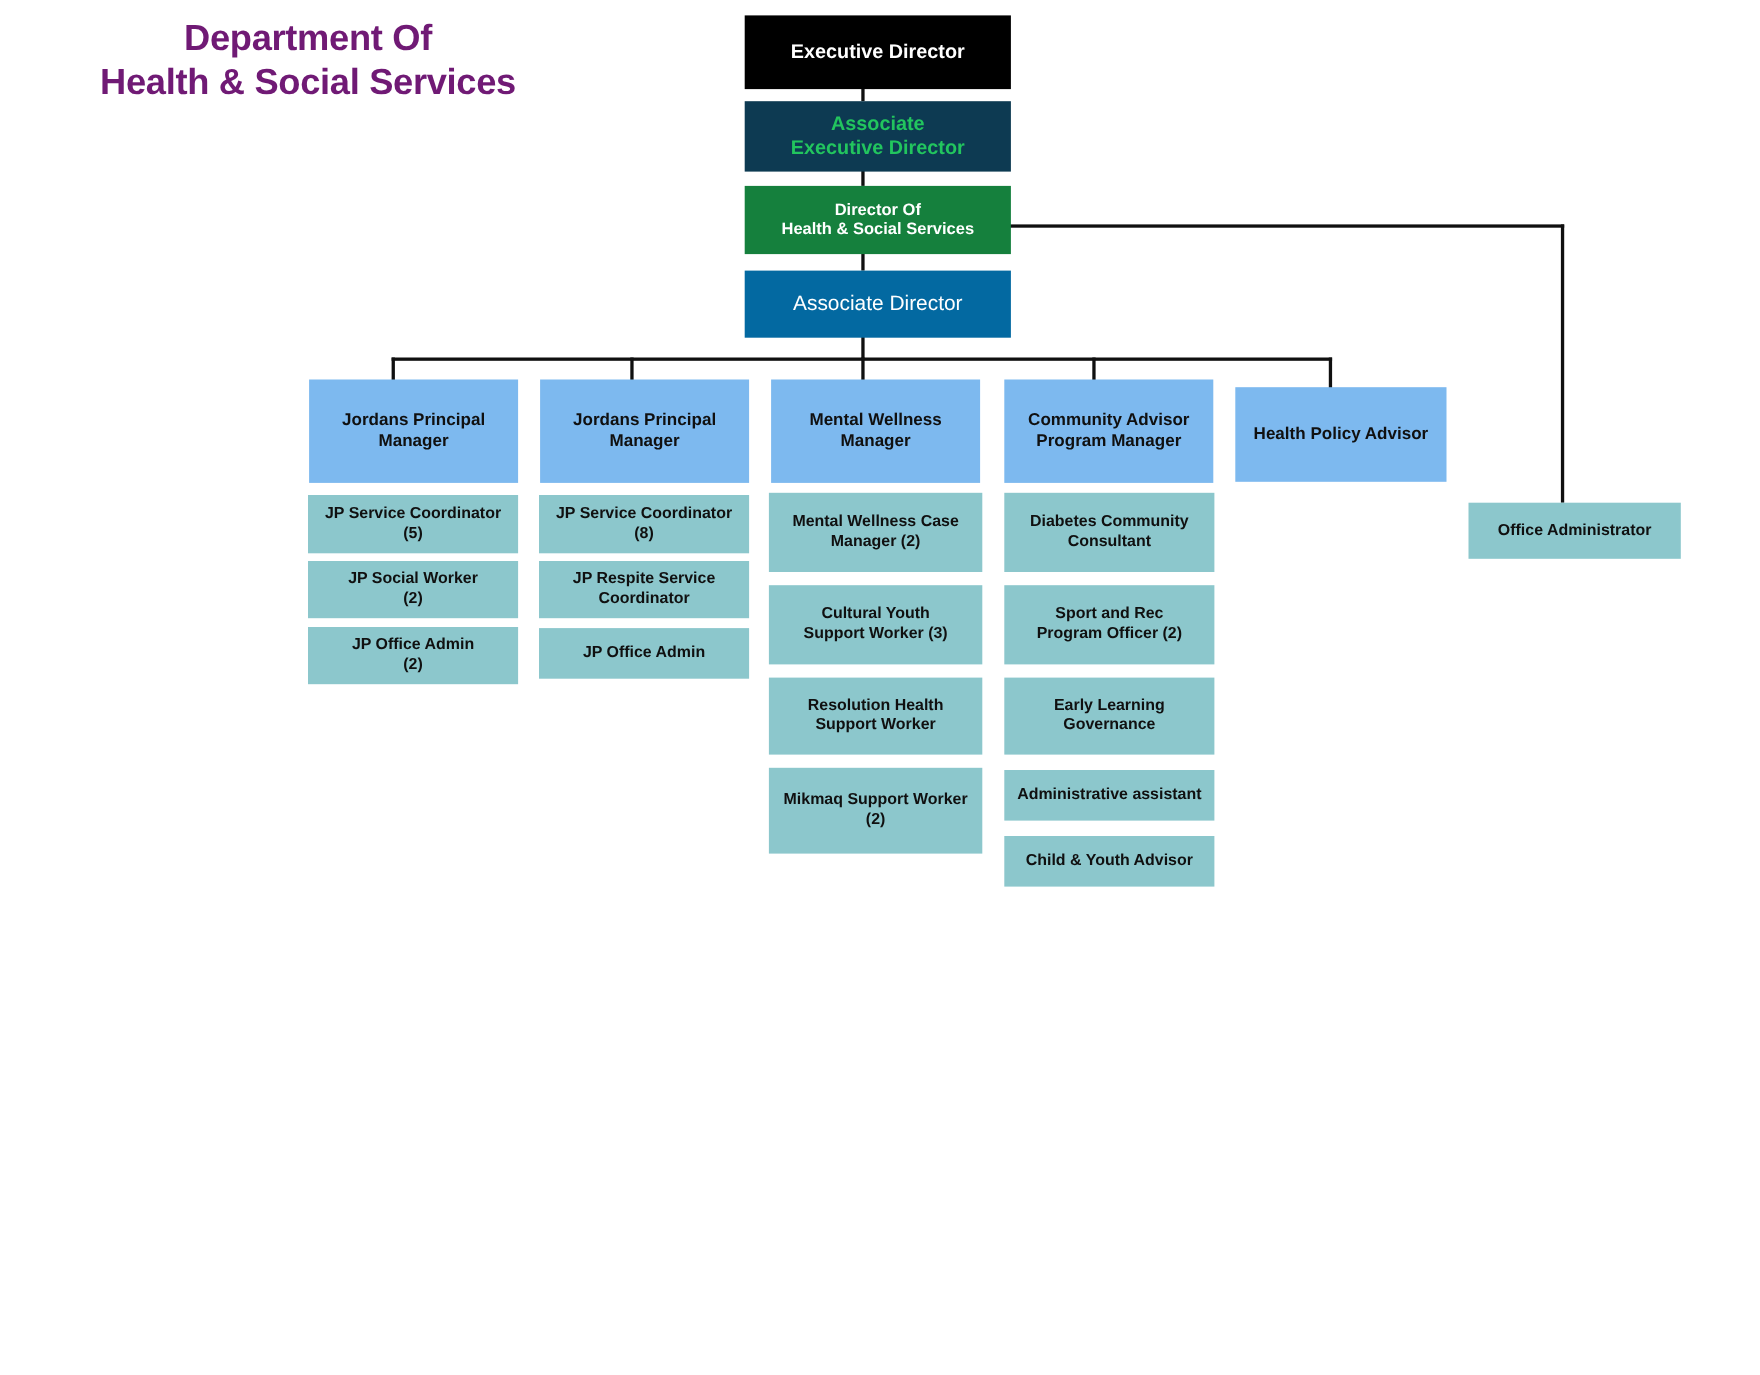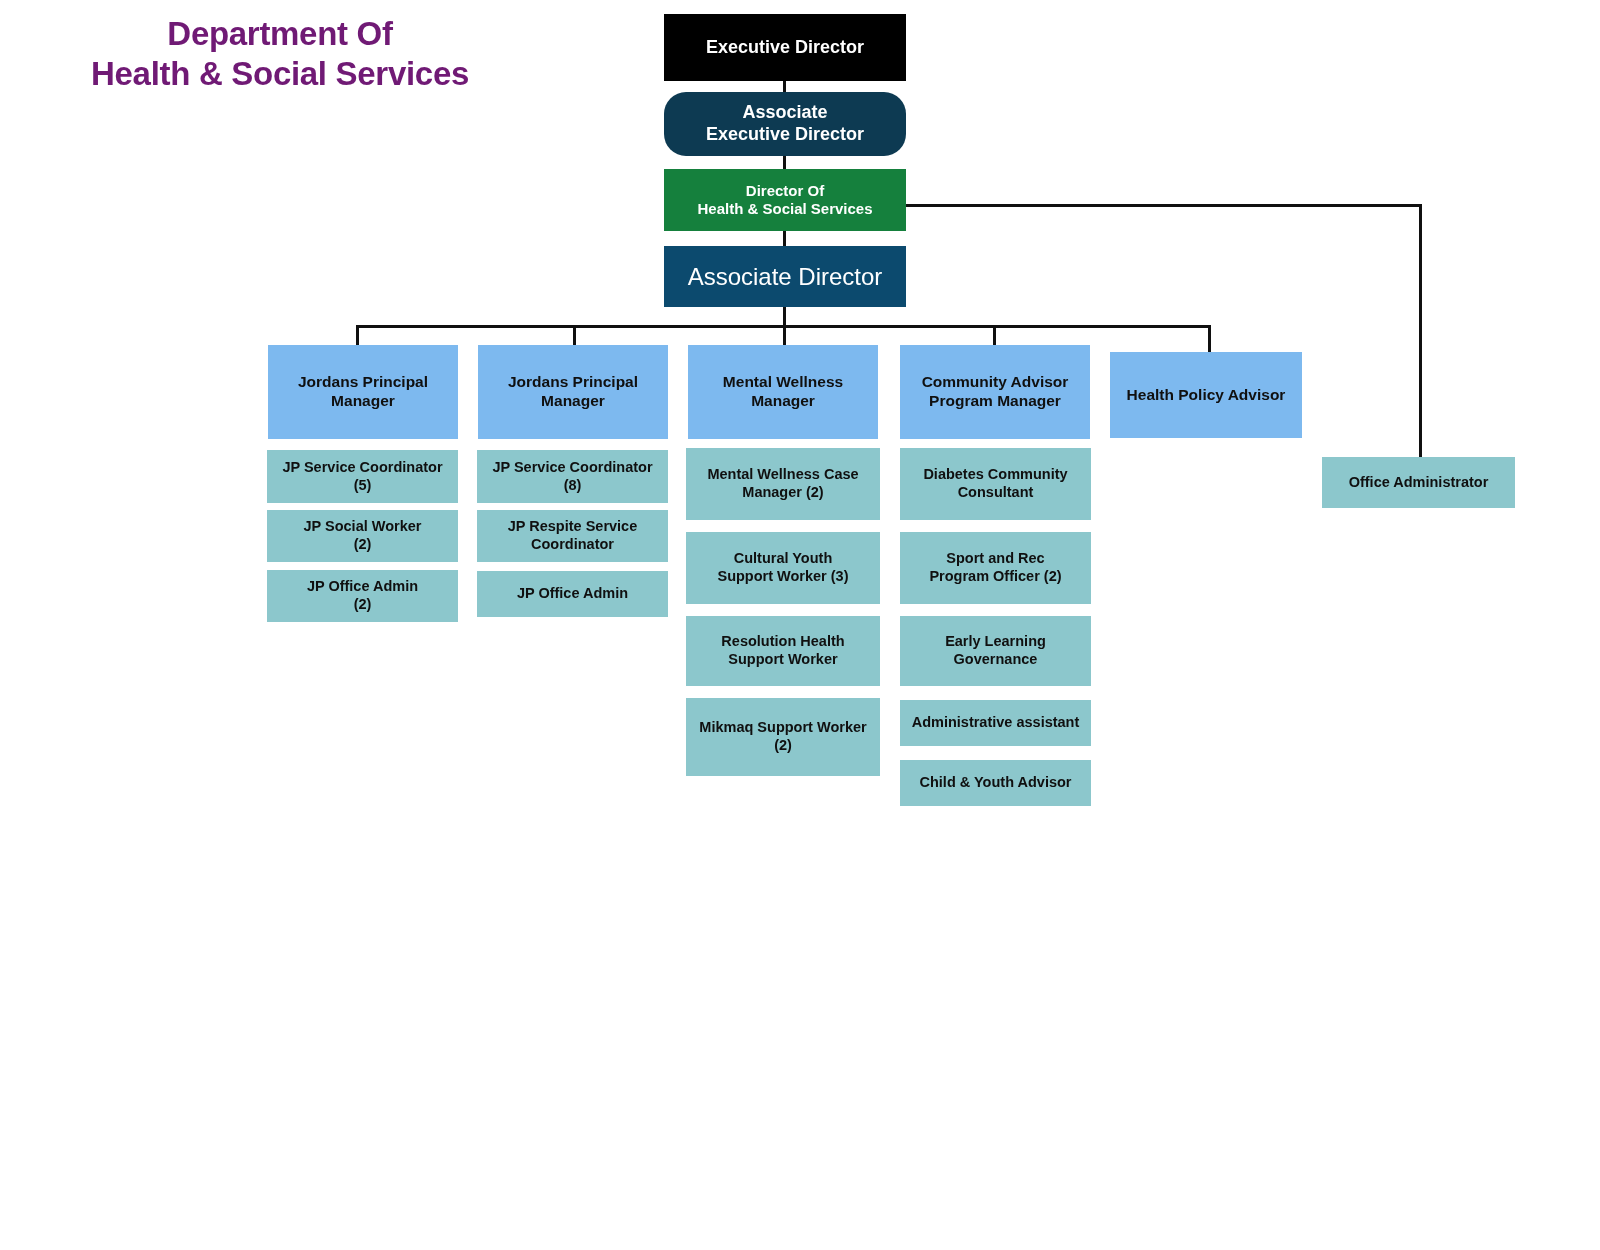--- a/index.html
+++ b/index.html
@@ -34,27 +34,28 @@
   
   .node {
     position: absolute;
     box-sizing: border-box;
     display: flex;
     align-items: center;
     justify-content: center;
     text-align: center;
     padding: 2px 6px;
     line-height: 1.22;
+    margin-left: 13px;
   }
   .node span { display: block; }
 
   .n-exec      { background: #000000; color: #ffffff; font-weight: bold; font-size: 18px; }
-  .n-assocexec { background: #0d3a52; color: #ffffff; font-weight: bold; font-size: 18px; border-radius: 22px; }
+  .n-assocexec { background: #0d3a52; color: #22c55e; font-weight: bold; font-size: 18px; }
   .n-dirhss    { background: #15803d; color: #ffffff; font-weight: bold; font-size: 15px; }
-  .n-assocdir  { background: #0c4a6e; color: #ffffff; font-weight: normal; font-size: 24px; }
+  .n-assocdir  { background: #0369a1; color: #ffffff; font-weight: normal; font-size: 19px; }
   .n-manager   { background: #7db9ef; color: #101010; font-weight: bold; font-size: 15.5px; }
   .n-staff     { background: #8cc7cc; color: #101010; font-weight: bold; font-size: 14.5px; }
 
   
   .ln {
     position: absolute;
     background: #101010;
   }
   .ln-v { width: 3px; }
   .ln-h { height: 3px; }

